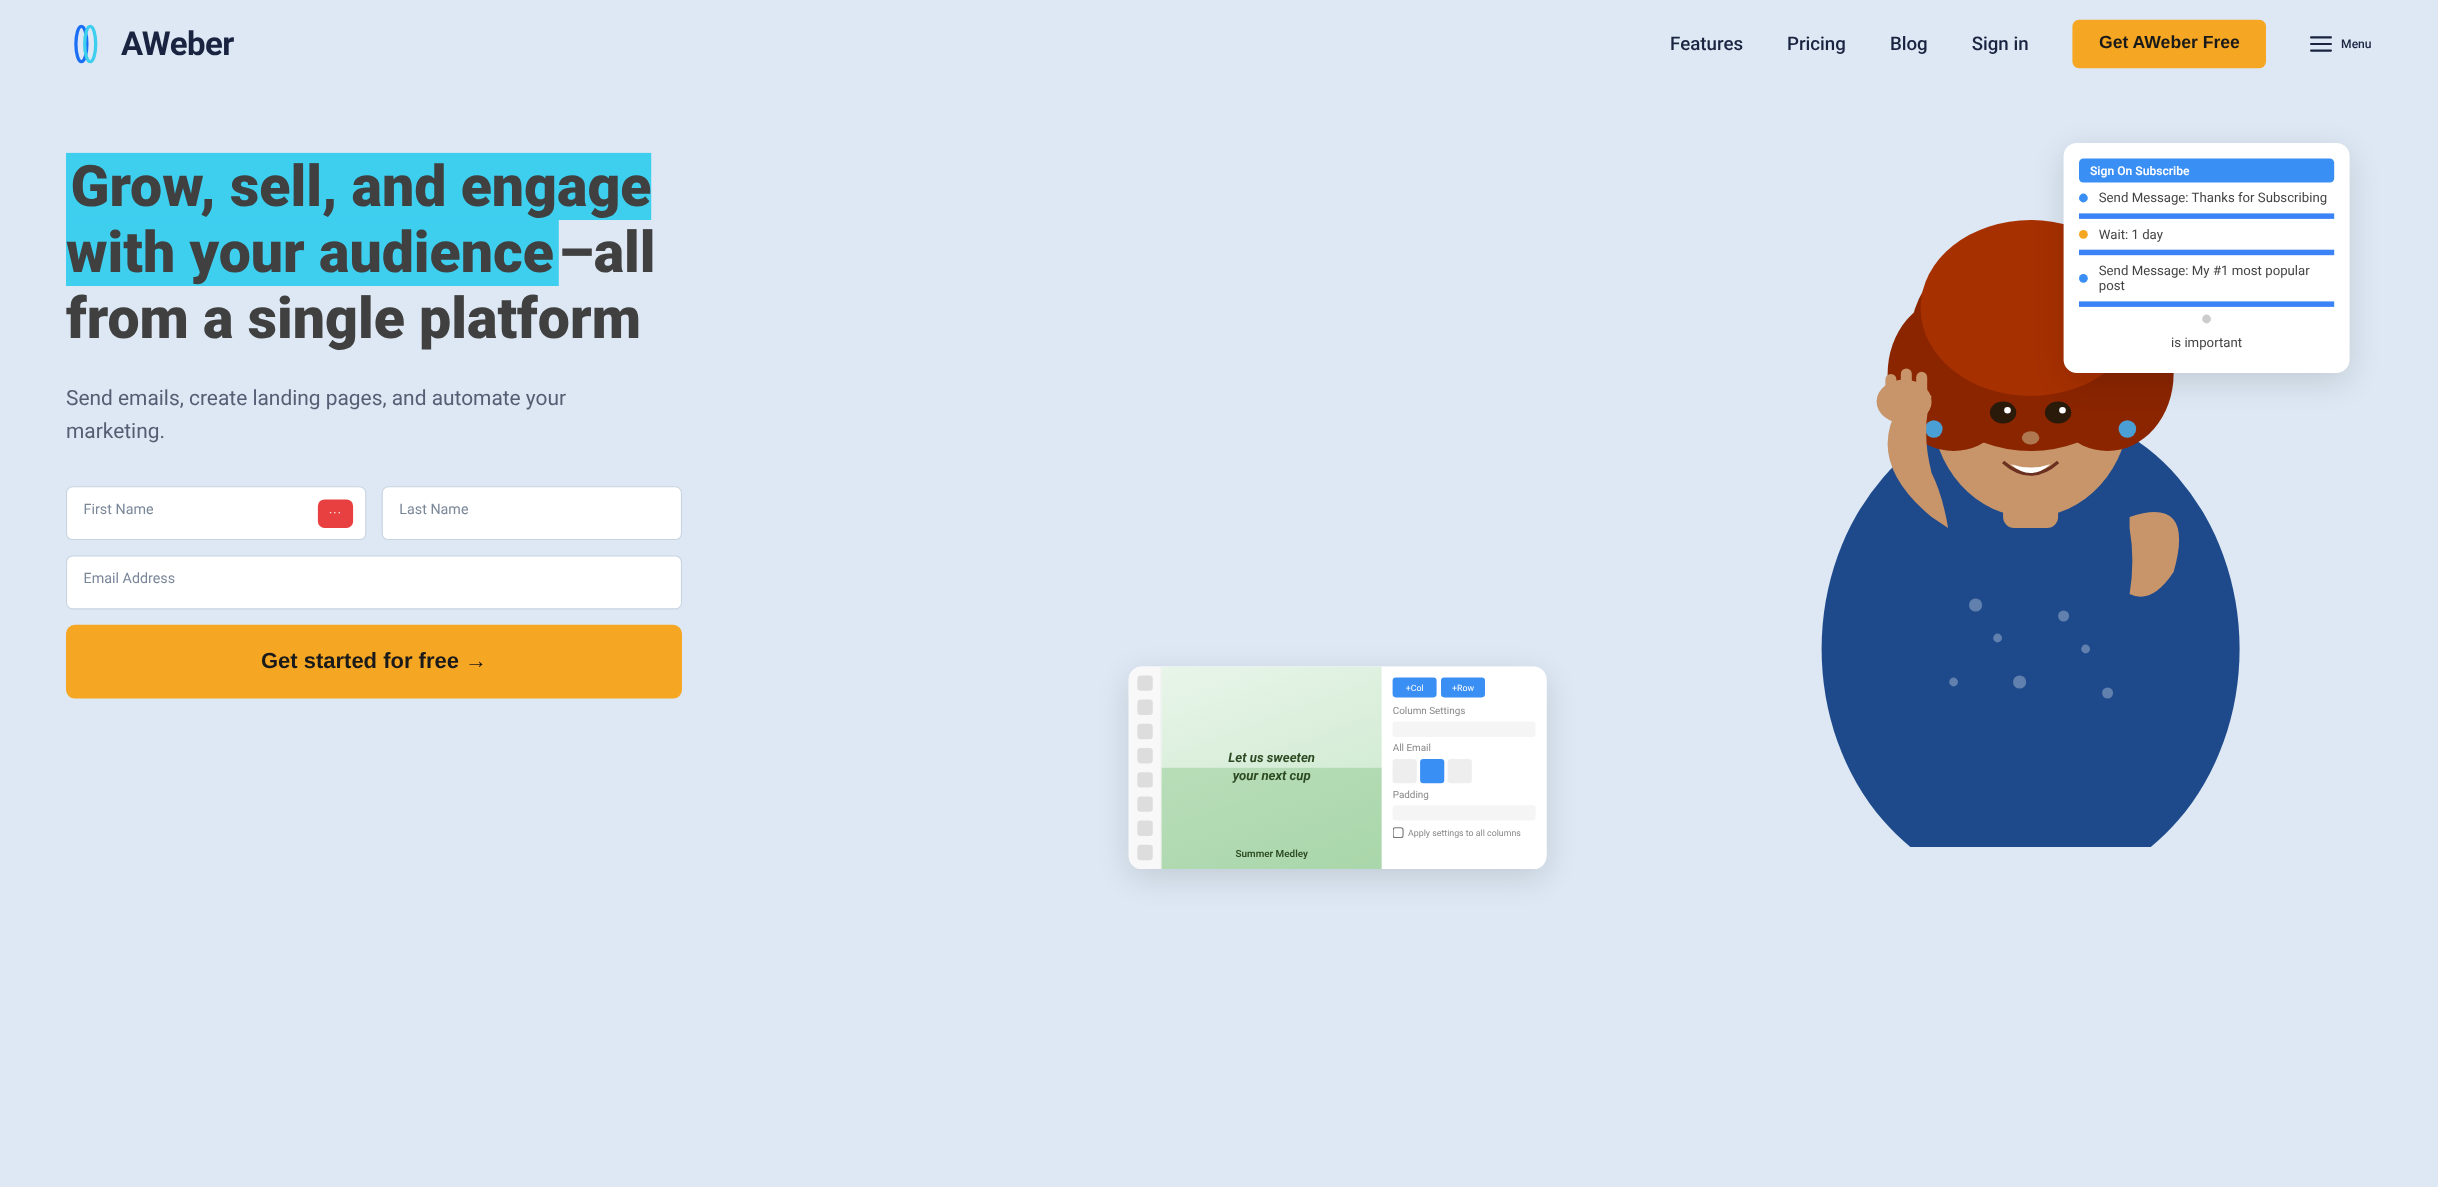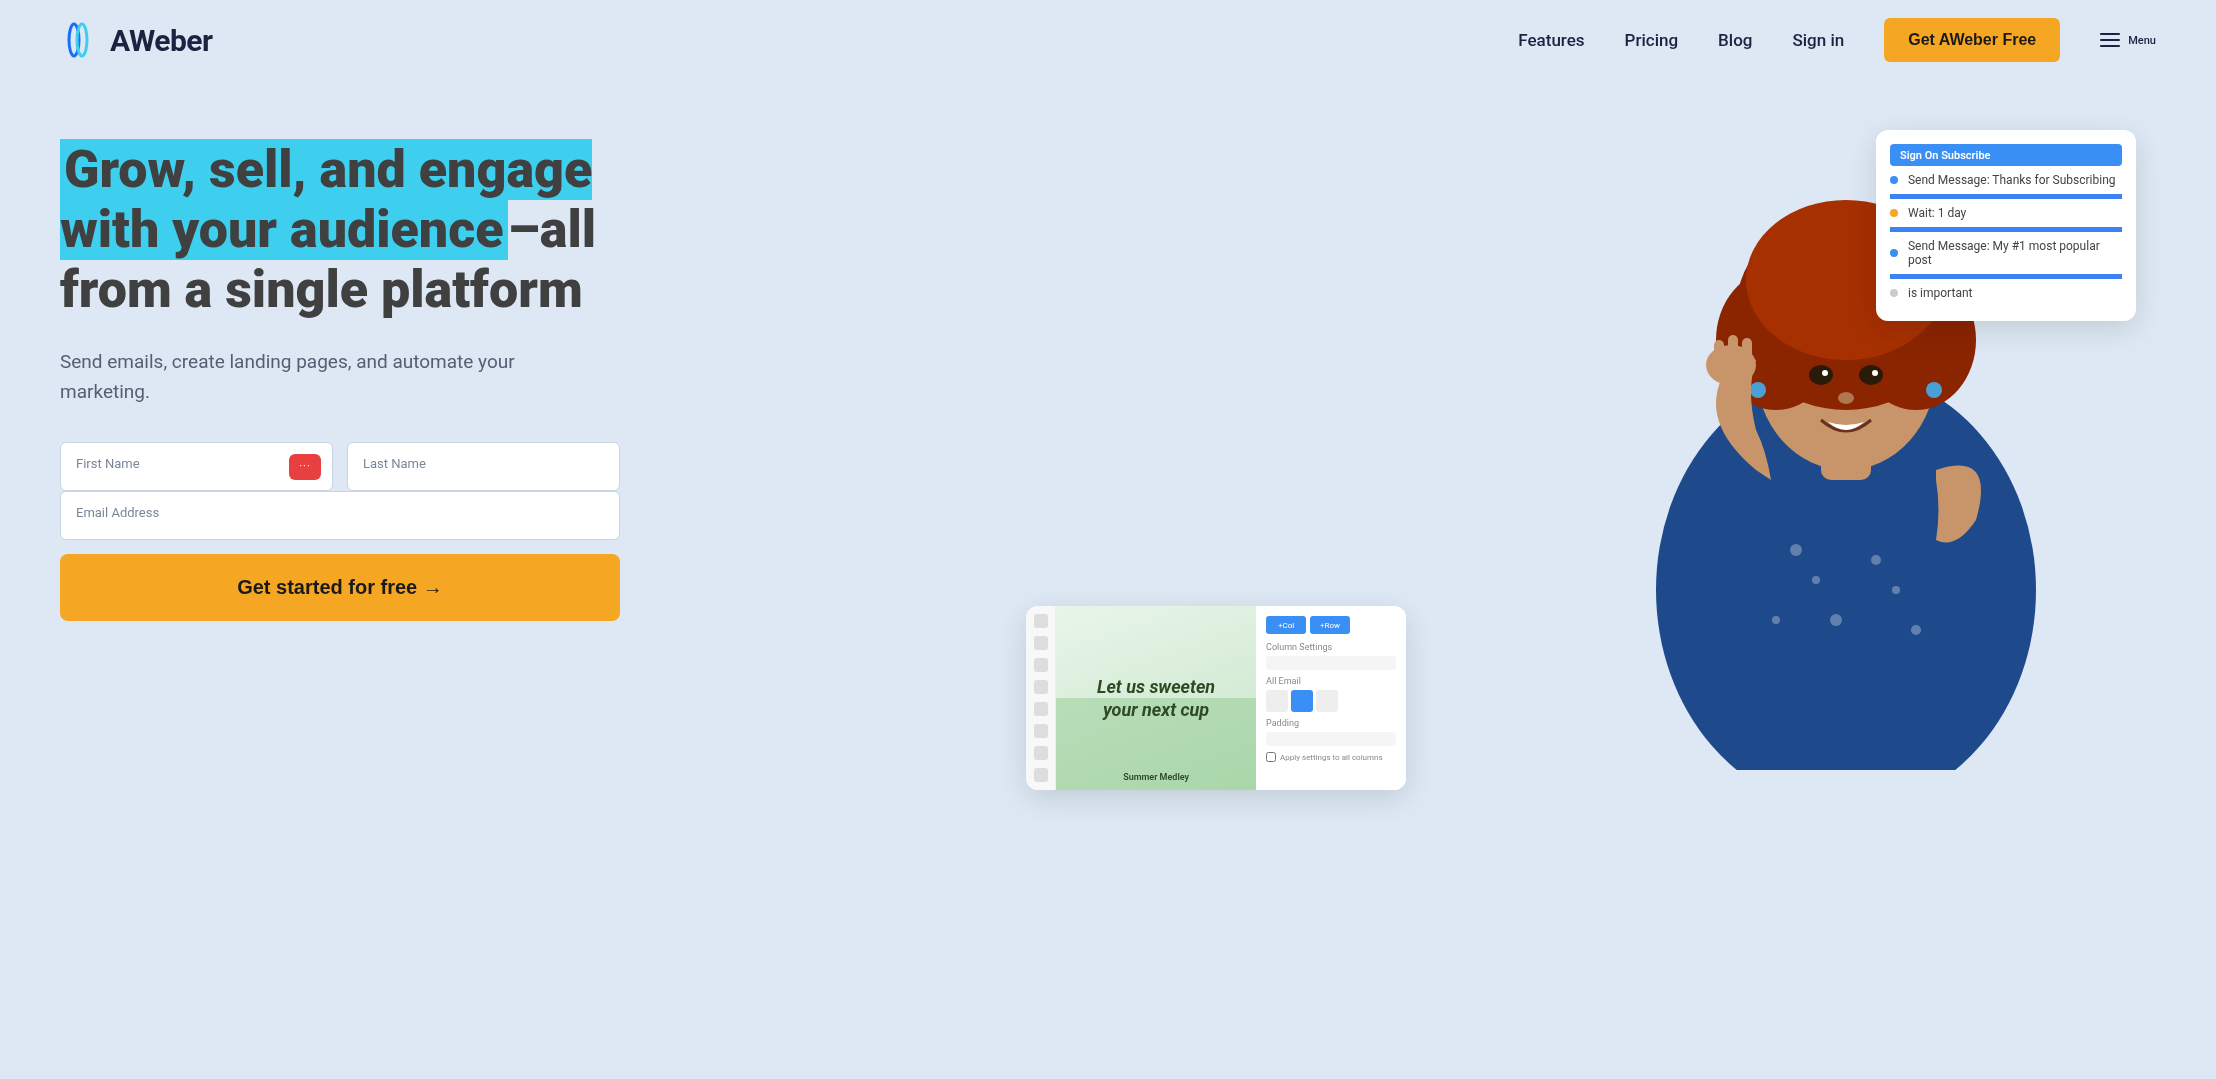--- a/index.html
+++ b/index.html
@@ -115,20 +115,21 @@
       max-width: 480px;
     }
 
     
     .hero-form {
       max-width: 560px;
     }
     .form-row {
       display: flex;
       gap: 14px;
+      margin-bottom: 14px;
     }
     .form-field {
       position: relative;
       flex: 1;
     }
     .form-field input {
       width: 100%;
       padding: 18px 16px 10px 16px;
       border: 1.5px solid #c8d4e0;
       border-radius: 6px;
@@ -240,20 +241,21 @@
       display: flex;
       align-items: center;
       gap: 10px;
       padding: 7px 0;
       border-bottom: 5px solid #3b82f6;
       font-size: 12px;
       color: #444;
     }
     .automation-card-row:last-child {
       border-bottom: none;
+      flex-direction: column;
     }
     .card-dot {
       width: 8px;
       height: 8px;
       border-radius: 50%;
       flex-shrink: 0;
     }
     .card-dot-blue { background: #3a8ff5; }
     .card-dot-yellow { background: #f5a623; }
     .card-bar {
@@ -287,21 +289,21 @@
       background: linear-gradient(160deg, #e8f5e9 0%, #c8e6c9 100%);
       display: flex;
       flex-direction: column;
       align-items: center;
       justify-content: center;
       padding: 20px 16px;
       position: relative;
       min-height: 180px;
     }
     .builder-card-preview-text {
-      font-size: 18px;
+      font-size: 12px;
       font-weight: 700;
       color: #2d4a22;
       text-align: center;
       line-height: 1.3;
       font-style: italic;
       z-index: 2;
       position: relative;
     }
     .builder-card-preview-overlay {
       position: absolute;

